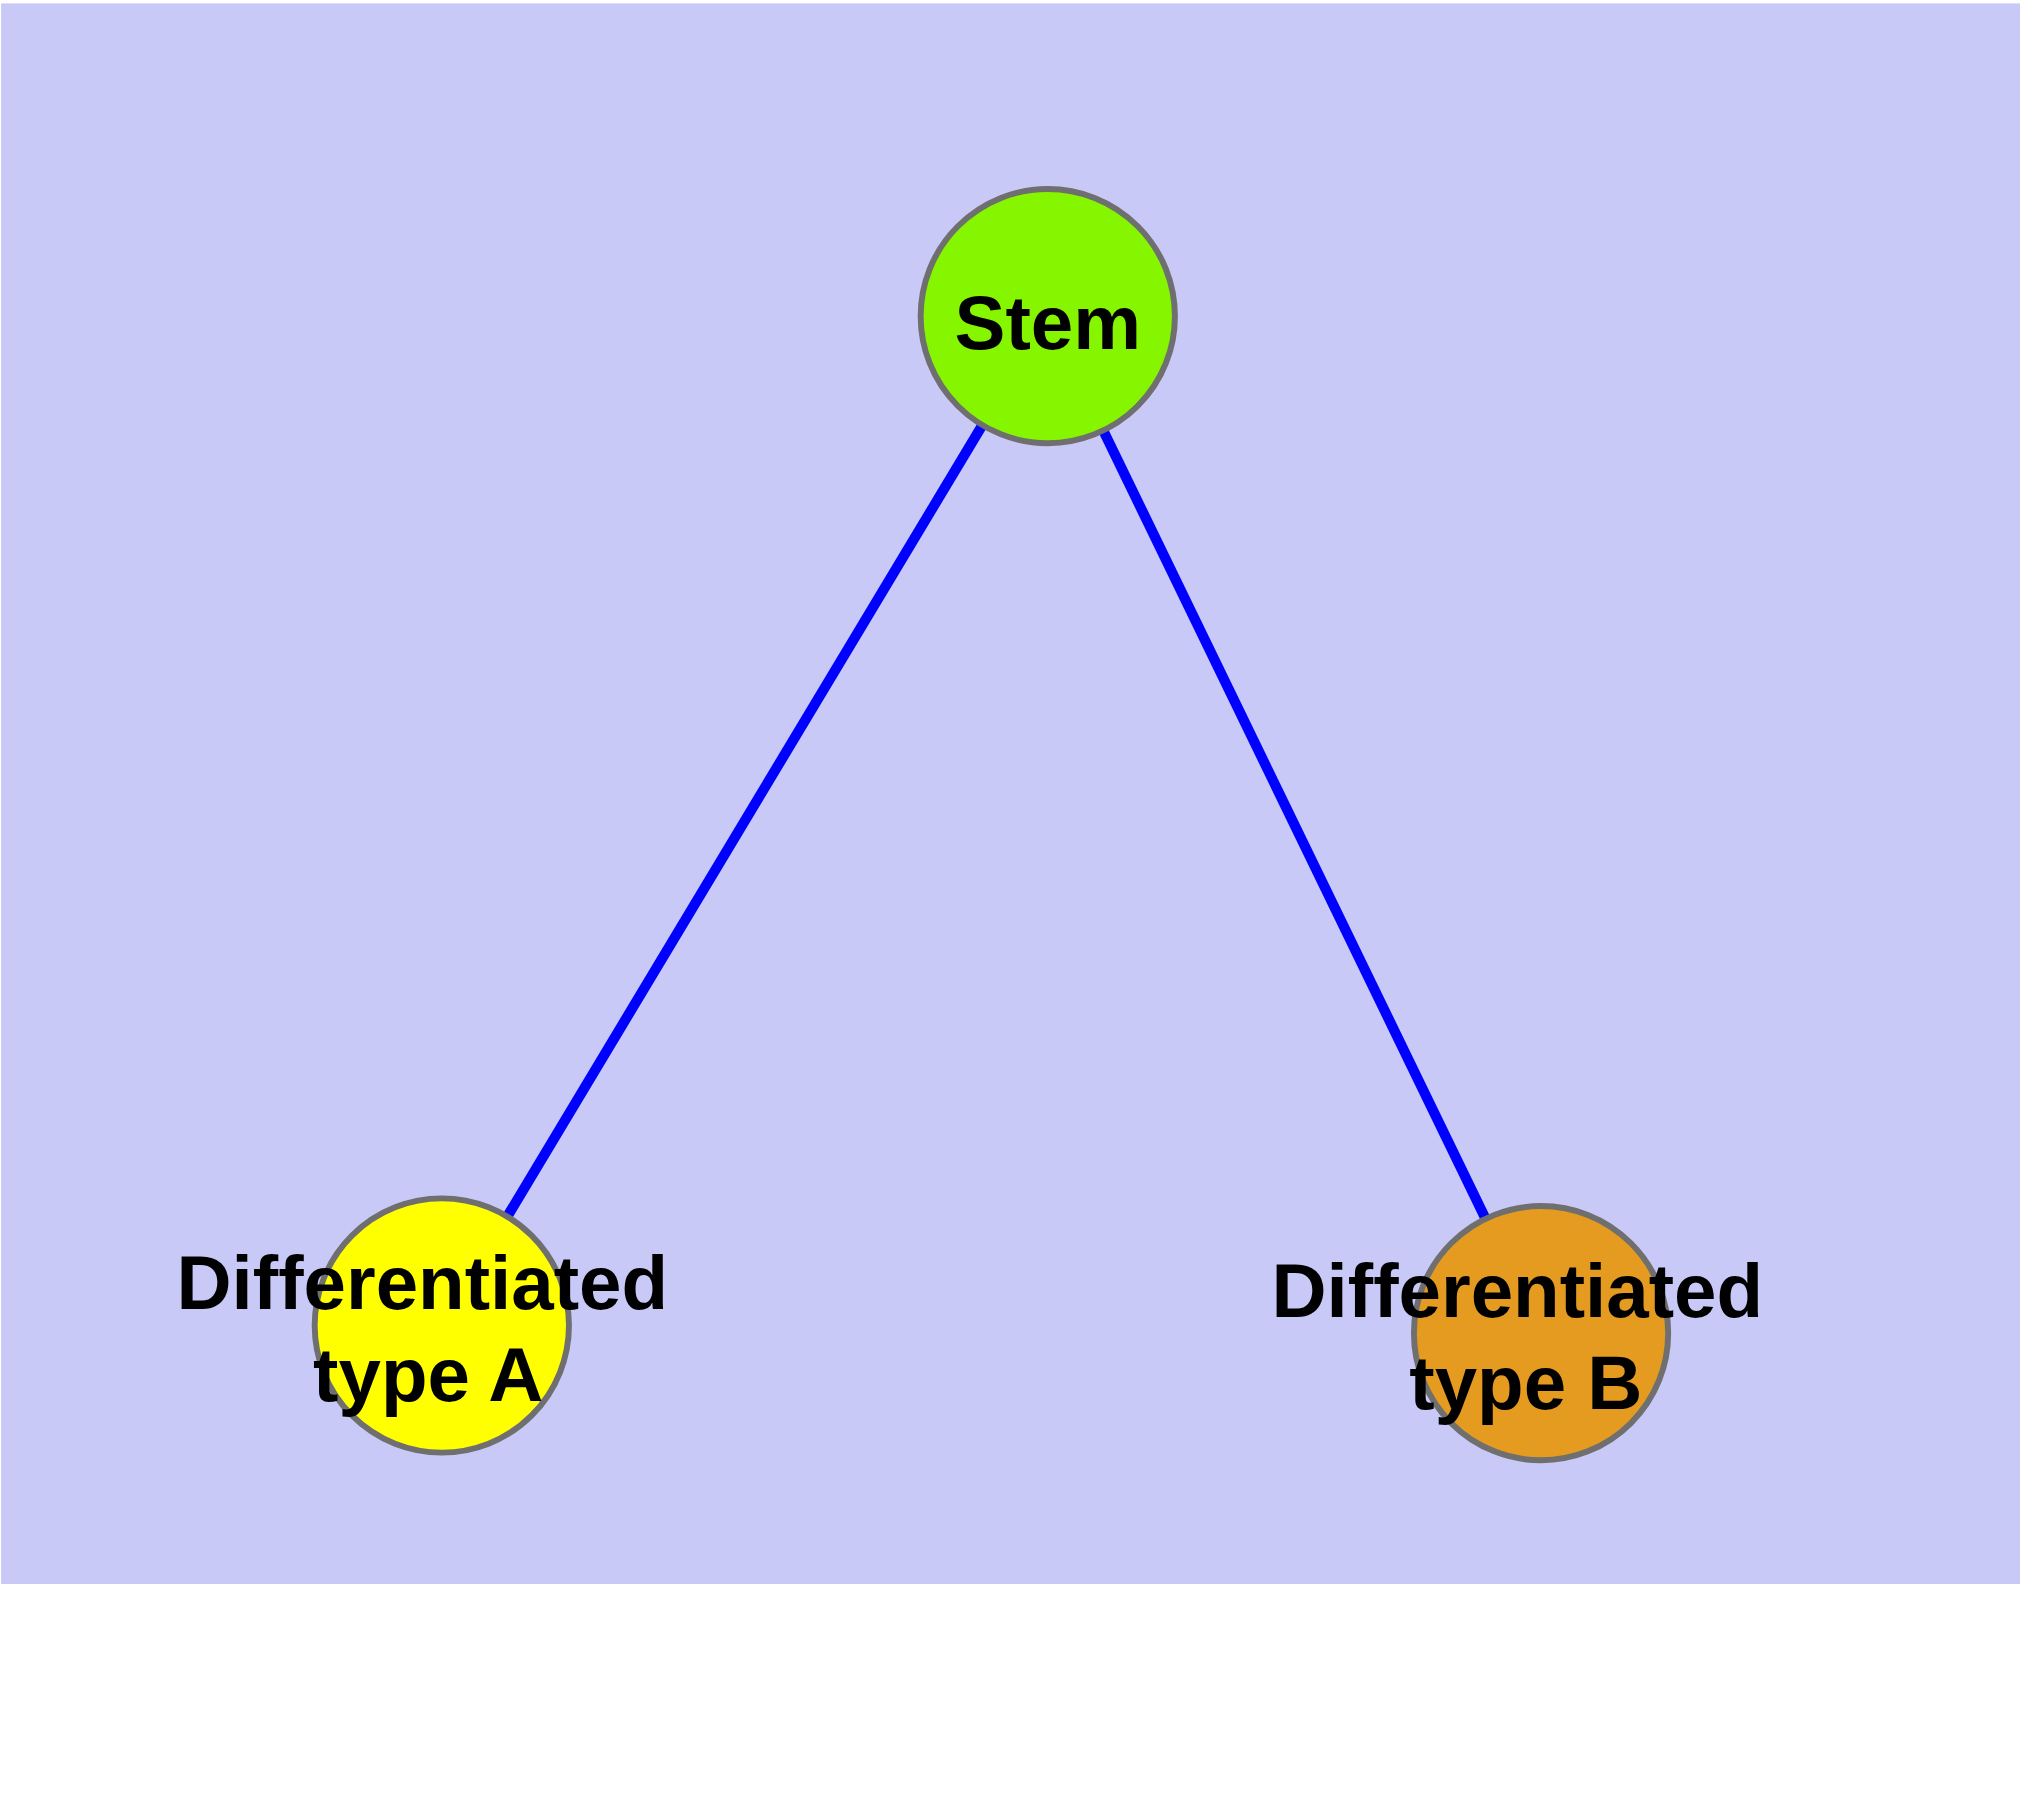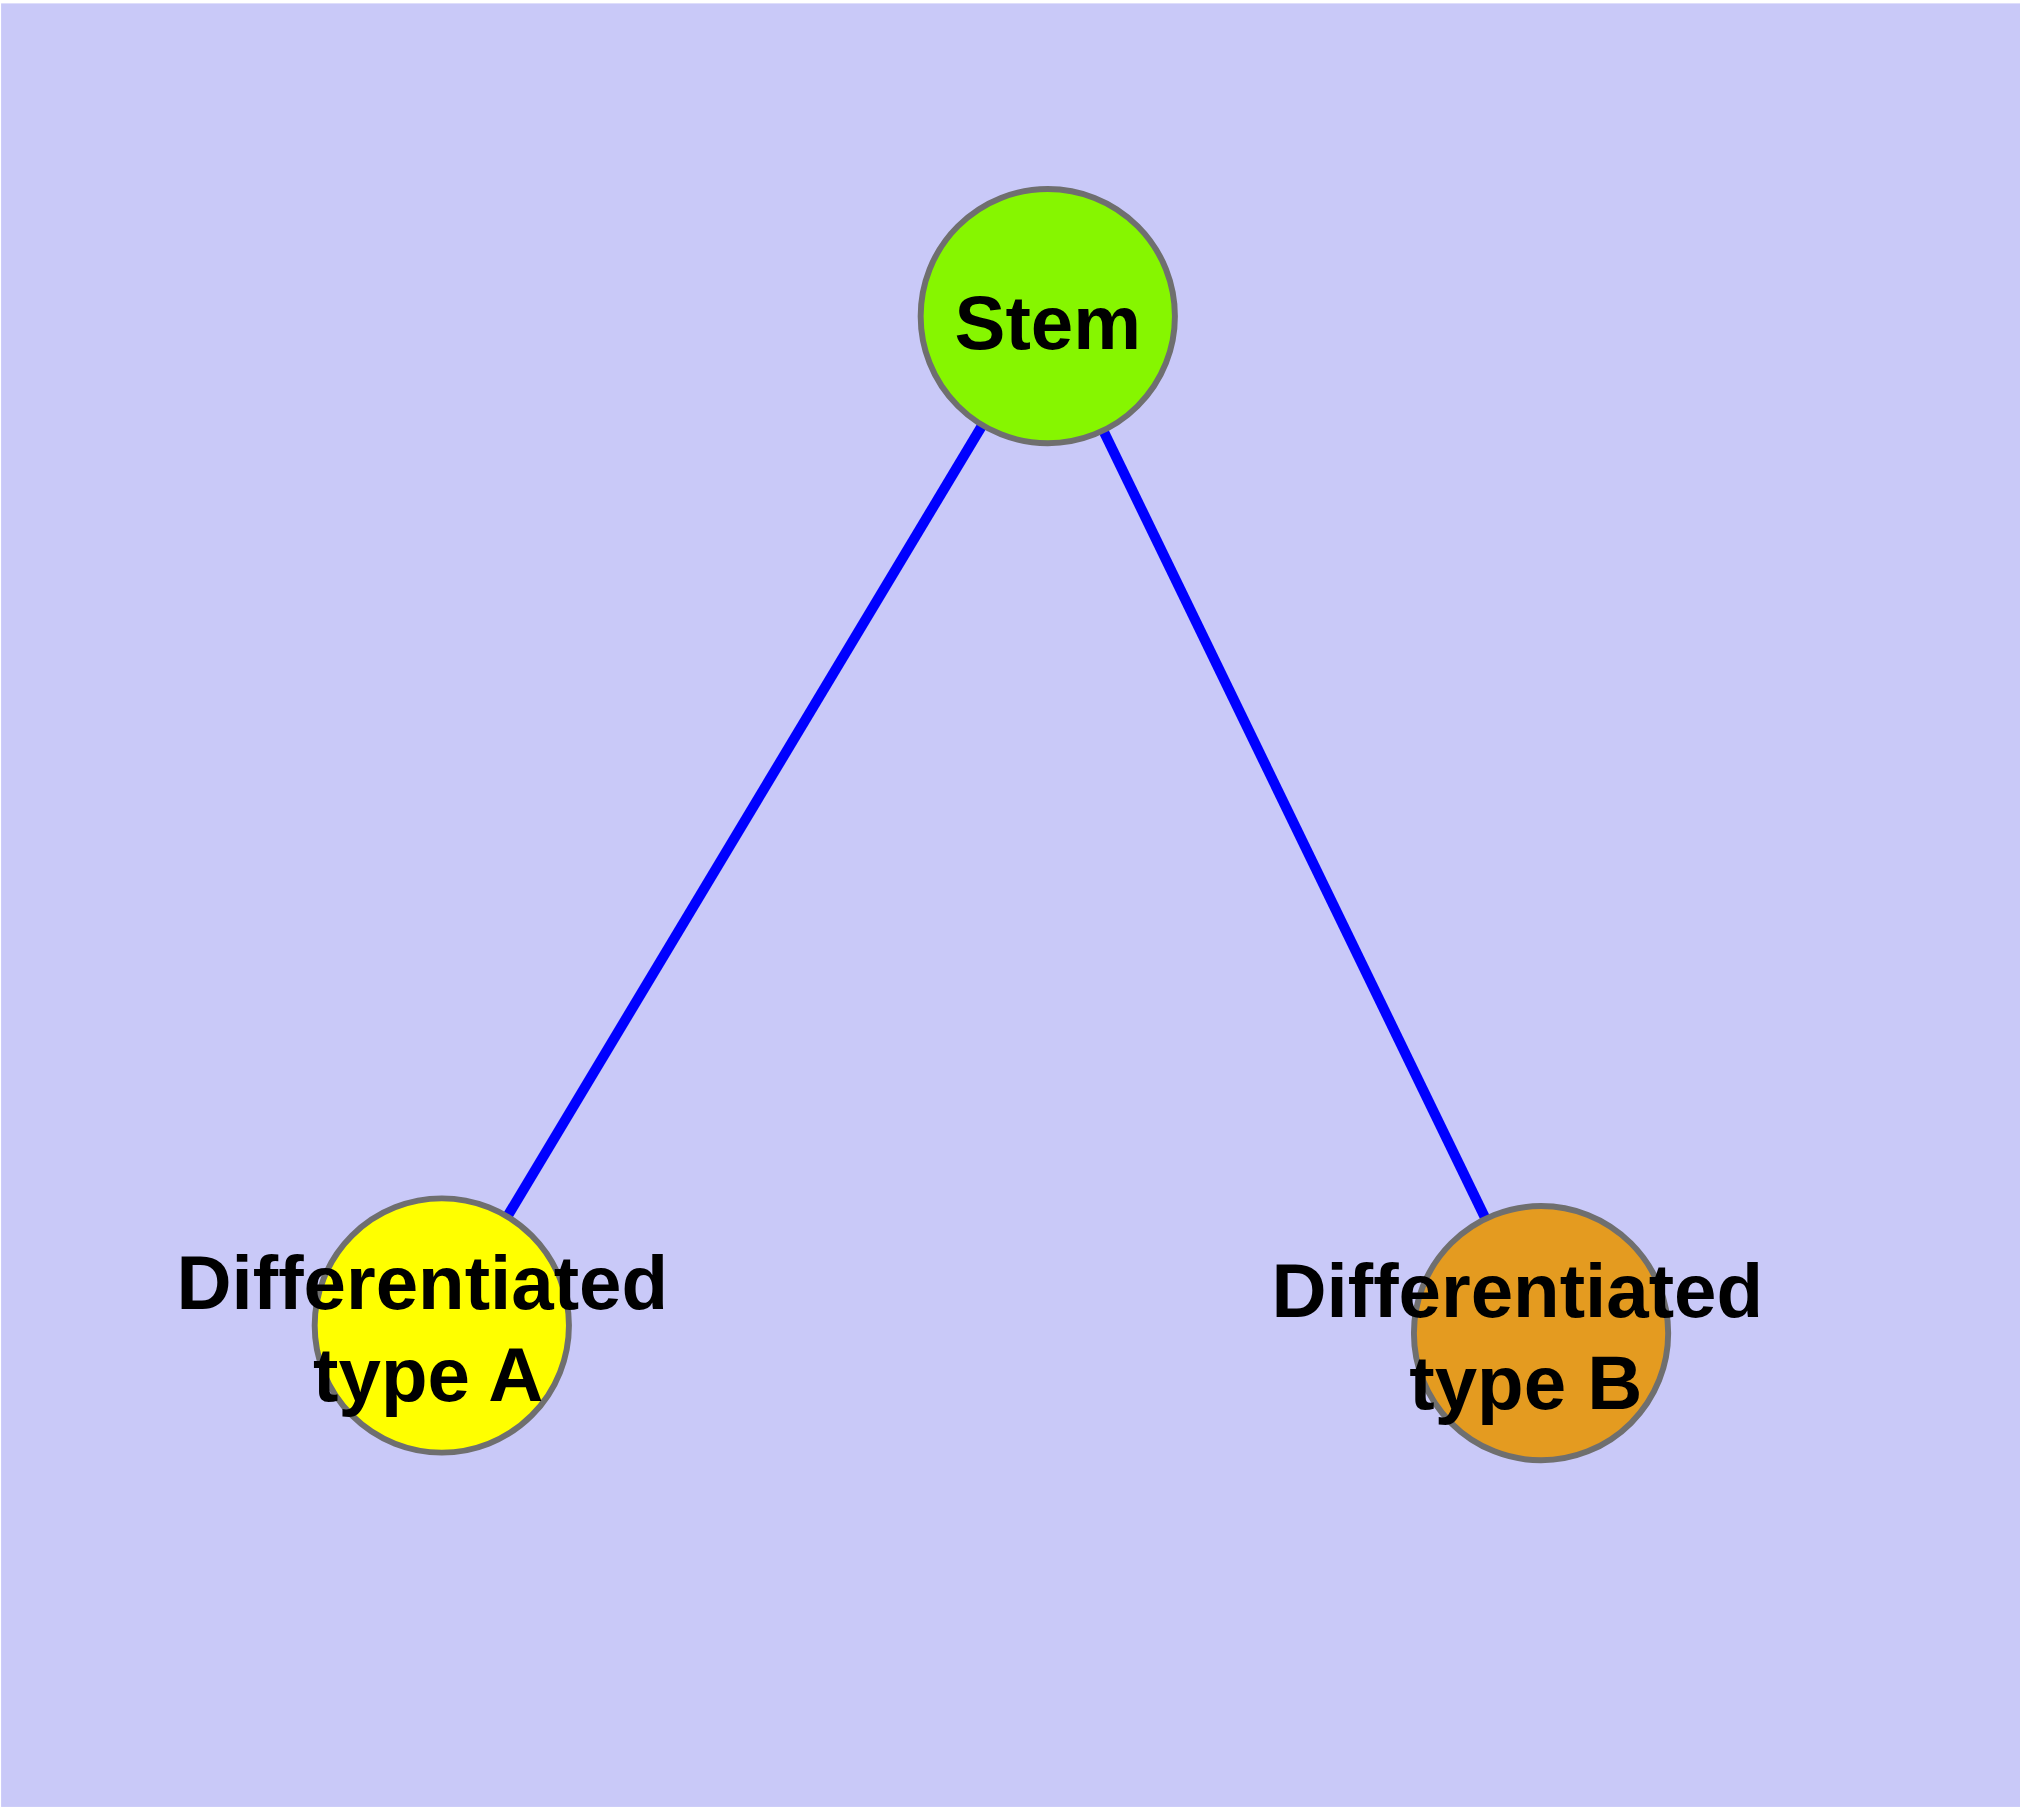--- a/index.html
+++ b/index.html
@@ -1,20 +1,20 @@
 <!DOCTYPE html>
 <html style="font-size:13.6px"><head>
 <meta charset="utf-8">
 <style>
   html, body { margin: 0; padding: 0; }
   body { background: #ffffff; }
   .page {
     position: relative;
     width: 2021px;
-    height: 1812px;
+    height: 1584px;
     background: #ffffff;
     overflow: hidden;
   }
   .page svg { position: absolute; left: 0; top: 0; }
   .node-circle { stroke-width: 7px; }
   .edge-line { stroke-width: 12px; stroke-linecap: butt; }
   .node-label {
     font-family: "Liberation Sans", sans-serif;
     font-weight: bold;
     font-size: 90px;

